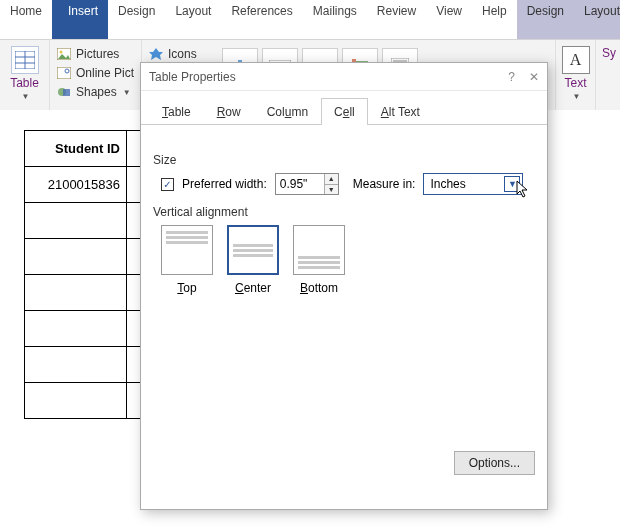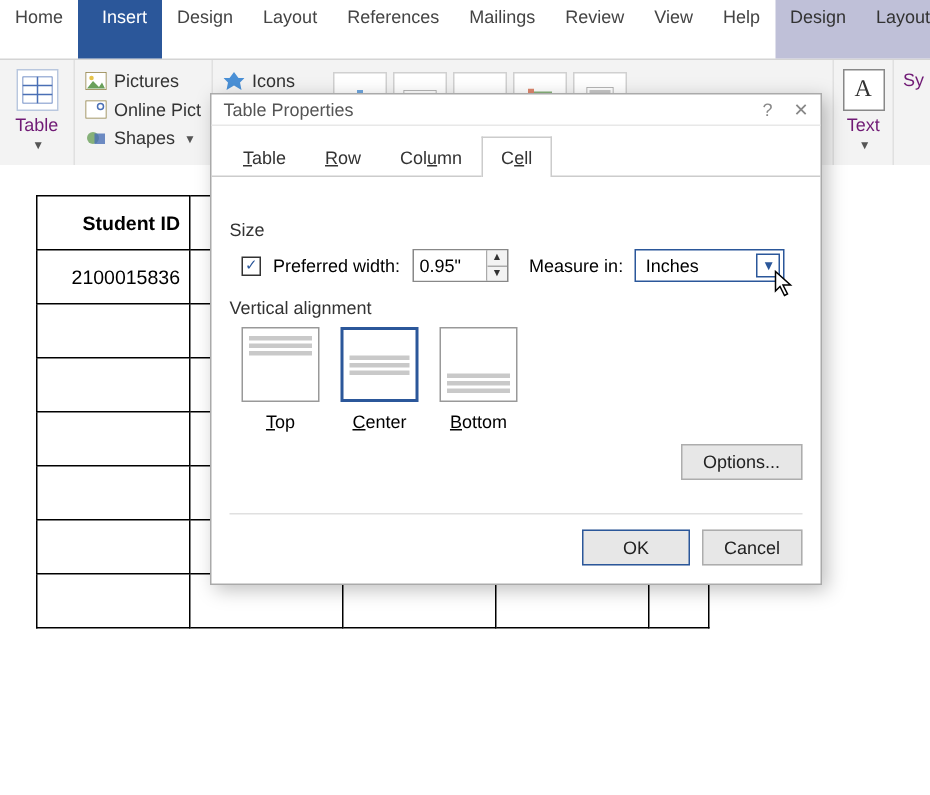--- a/index.html
+++ b/index.html
@@ -30,21 +30,21 @@
 
   
   .doc { position: absolute; top: 110px; left: 0; right: 0; bottom: 0; background: #fff; padding: 20px 0 0 24px; }
   .wtbl { border-collapse: collapse; }
   .wtbl td, .wtbl th { border: 1.5px solid #000; width: 102px; height: 36px; font-size: 13px; padding: 4px 6px; text-align: right; font-weight: normal; }
   .wtbl th { font-weight: bold; background: #fff; }
   .wtbl th.last { width: 40px; }
   .wtbl td.last { width: 40px; }
 
   
-  .dialog { position: absolute; left: 140px; top: 62px; width: 408px; height: 328px; background: #fff; border: 1px solid #aaa; box-shadow: 3px 3px 12px rgba(0,0,0,0.25); display: flex; flex-direction: column; }
+  .dialog { position: absolute; left: 140px; top: 62px; width: 408px; height: 448px; background: #fff; border: 1px solid #aaa; box-shadow: 3px 3px 12px rgba(0,0,0,0.25); display: flex; flex-direction: column; }
   .dlg-title { height: 28px; display: flex; align-items: center; justify-content: space-between; padding: 0 8px; color: #555; border-bottom: 1px solid #e8e8e8; }
   .dlg-title .right { display: flex; gap: 14px; color: #888; }
   .dlg-tabs { display: flex; padding: 6px 8px 0 8px; gap: 0; border-bottom: 1px solid #ccc; }
   .dtab { padding: 6px 12px 6px 12px; color: #333; border: 1px solid transparent; border-bottom: none; position: relative; top: 1px; }
   .dtab .u { text-decoration: underline; }
   .dtab.active { border-color: #ccc; background: #fff; }
   .dlg-body { flex: 1; padding: 8px 12px 0 12px; position: relative; }
   .sect { color: #333; margin: 20px 0 6px 0; }
   .row { display: flex; align-items: center; gap: 8px; margin: 6px 0; }
   .chk { width: 13px; height: 13px; border: 1px solid #333; display: inline-flex; align-items: center; justify-content: center; font-size: 10px; color: #2b579a; background: #fff; }
@@ -292,20 +292,21 @@
     <span class="right">
       <span>?</span>
       <span>✕</span>
     </span>
   </div>
   <div class="dlg-tabs">
     <div class="dtab"><span class="u">T</span><span>able</span></div>
     <div class="dtab"><span class="u">R</span><span>ow</span></div>
     <div class="dtab"><span>Col</span><span class="u">u</span><span>mn</span></div>
     <div class="dtab active"><span>C</span><span class="u">e</span><span>ll</span></div>
+    <div class="dtab"><span class="u">A</span><span>lt Text</span></div>
   </div>
   <div class="dlg-body">
     <div class="sect">Size</div>
     <div class="row" style="padding-left:8px">
       <span class="chk">✓</span>
       <span><span>Preferred </span><span class="u">w</span><span>idth:</span></span>
       <div class="numfield">
         <input value="0.95&quot;" style="">
         <div class="spinners">
             <div class="spin">▲</div>
@@ -343,22 +344,18 @@
             <div class="ln"></div>
           </div>
         <span class="vlbl"><span class="u">B</span><span>ottom</span></span>
       </div>
     </div>
   </div>
   <div class="dlg-foot">
     <div class="optrow">
       <div class="btn"><span class="u">O</span><span>ptions...</span></div>
     </div>
-    <div class="okrow">
-      <div class="btn primary">OK</div>
-      <div class="btn">Cancel</div>
-    </div>
   </div>
 </div>
 
 <svg class="cursor" viewBox="0 0 14 18">
     <path d="M1 1 L1 14 L4 11 L7 17 L9 16 L6 10 L11 10 Z" fill="#fff" stroke="#000"></path>
   </svg>
 
 </body></html>

